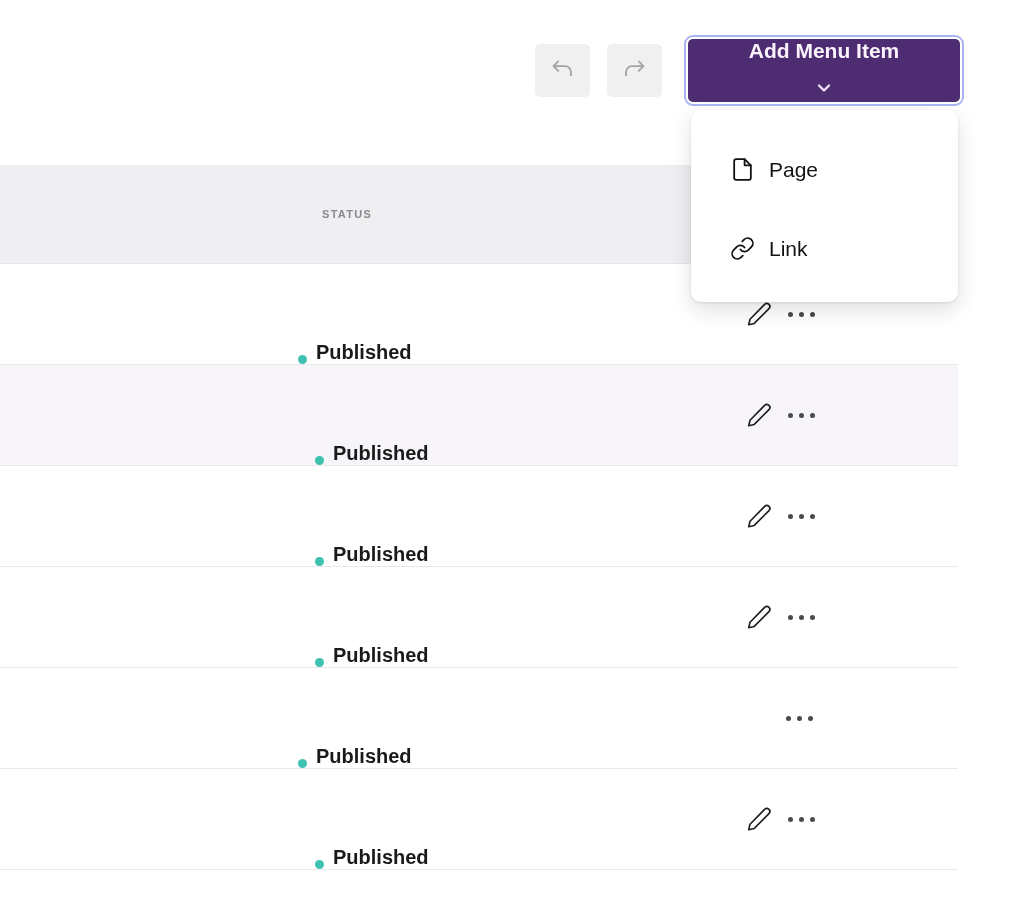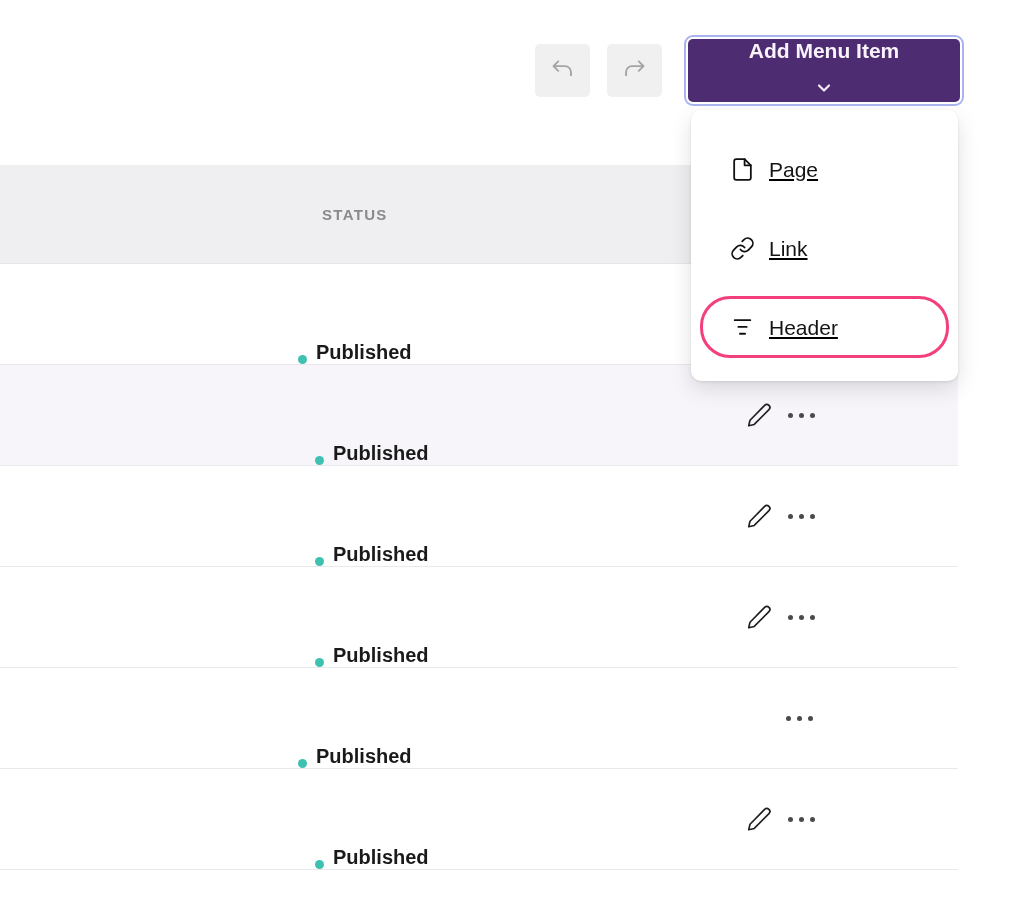--- a/index.html
+++ b/index.html
@@ -12,21 +12,21 @@
 
   
   .table-header {
     position: absolute; left: 0; top: 165px; width: 958px; height: 99px;
     background: #efeef0;
     display: flex; align-items: center;
     border-bottom: 1px solid #e7e5e8;
   }
   .col-status {
     margin-left: 322px;
-    font-size: 15px; font-weight: 700; letter-spacing: 1.3px;
+    font-size: 11px; font-weight: 700; letter-spacing: 1.3px;
     color: #8b898c;
   }
   .rows { position: absolute; left: 0; top: 264px; width: 958px; }
   .row {
     position: relative; width: 958px; height: 101px;
     background: #ffffff;
     border-bottom: 1px solid #eae8eb;
   }
   .row.selected { background: #f7f5fa; }
   .status {
@@ -73,21 +73,20 @@
     flex-direction: column;
   }
 
   
   .dropdown {
     position: absolute; left: 691px; top: 110px; width: 267px;
     background: #ffffff; border-radius: 10px;
     box-shadow: 0 1px 3px rgba(0,0,0,0.10), 0 8px 22px rgba(0,0,0,0.12);
     padding: 20px 0 14px 0;
     z-index: 5;
-    text-decoration: underline;
   }
   .menu-item {
     position: relative; height: 79px;
     display: flex; align-items: center; gap: 14px;
     padding-left: 39px;
     font-size: 21px; color: #141414; cursor: pointer;
   }
   .mi-icon { display: flex; align-items: center; justify-content: center; width: 25px; }
   .highlight-ring {
     position: absolute; left: 9px; right: 9px; top: 8px; bottom: 9px;
@@ -270,27 +269,16 @@
     <div class="menu-item">
       <span class="mi-icon">
         <svg width="25" height="25" viewBox="0 0 24 24" fill="none" stroke="#101010" stroke-width="1.7" stroke-linecap="round" stroke-linejoin="round">
           <path d="M10 13a5 5 0 0 0 7.54.54l3-3a5 5 0 0 0-7.07-7.07l-1.72 1.71"></path>
           <path d="M14 11a5 5 0 0 0-7.54-.54l-3 3a5 5 0 0 0 7.07 7.07l1.71-1.71"></path>
         </svg>
       </span>
       <span>Link</span>
     </div>
 
-    <div class="menu-item">
-      <span class="highlight-ring"></span>
-      <span class="mi-icon">
-        <svg width="25" height="25" viewBox="0 0 24 24" fill="none" stroke="#101010" stroke-width="1.7" stroke-linecap="round">
-          <line x1="4.5" y1="5" x2="19.5" y2="5"></line>
-          <line x1="8" y1="11.5" x2="16" y2="11.5"></line>
-          <line x1="9.5" y1="18" x2="14.5" y2="18"></line>
-        </svg>
-      </span>
-      <span>Header</span>
-    </div>
 
   </div>
 
 </div>
 
 </body></html>

